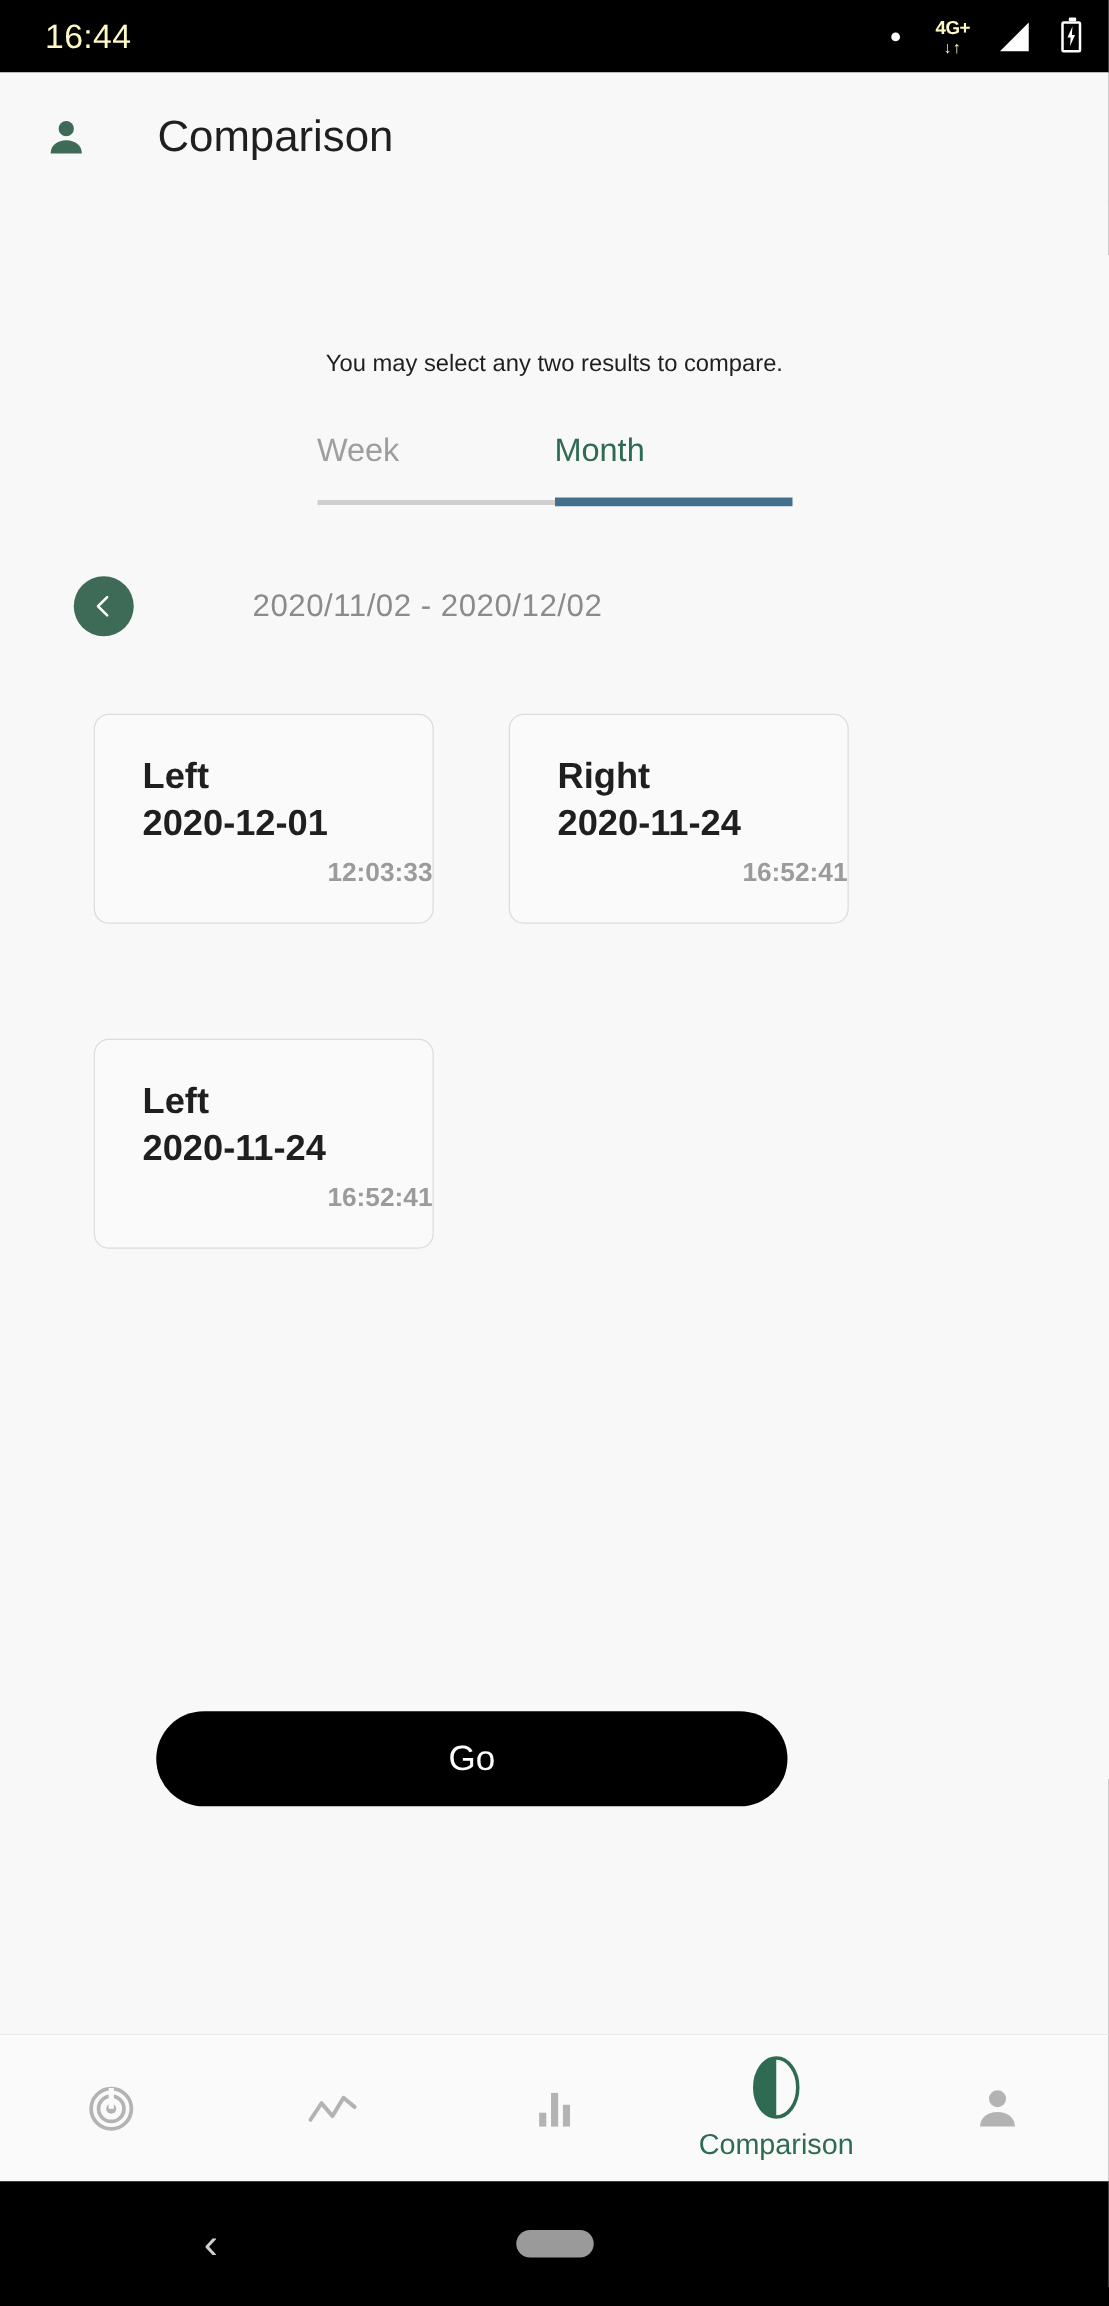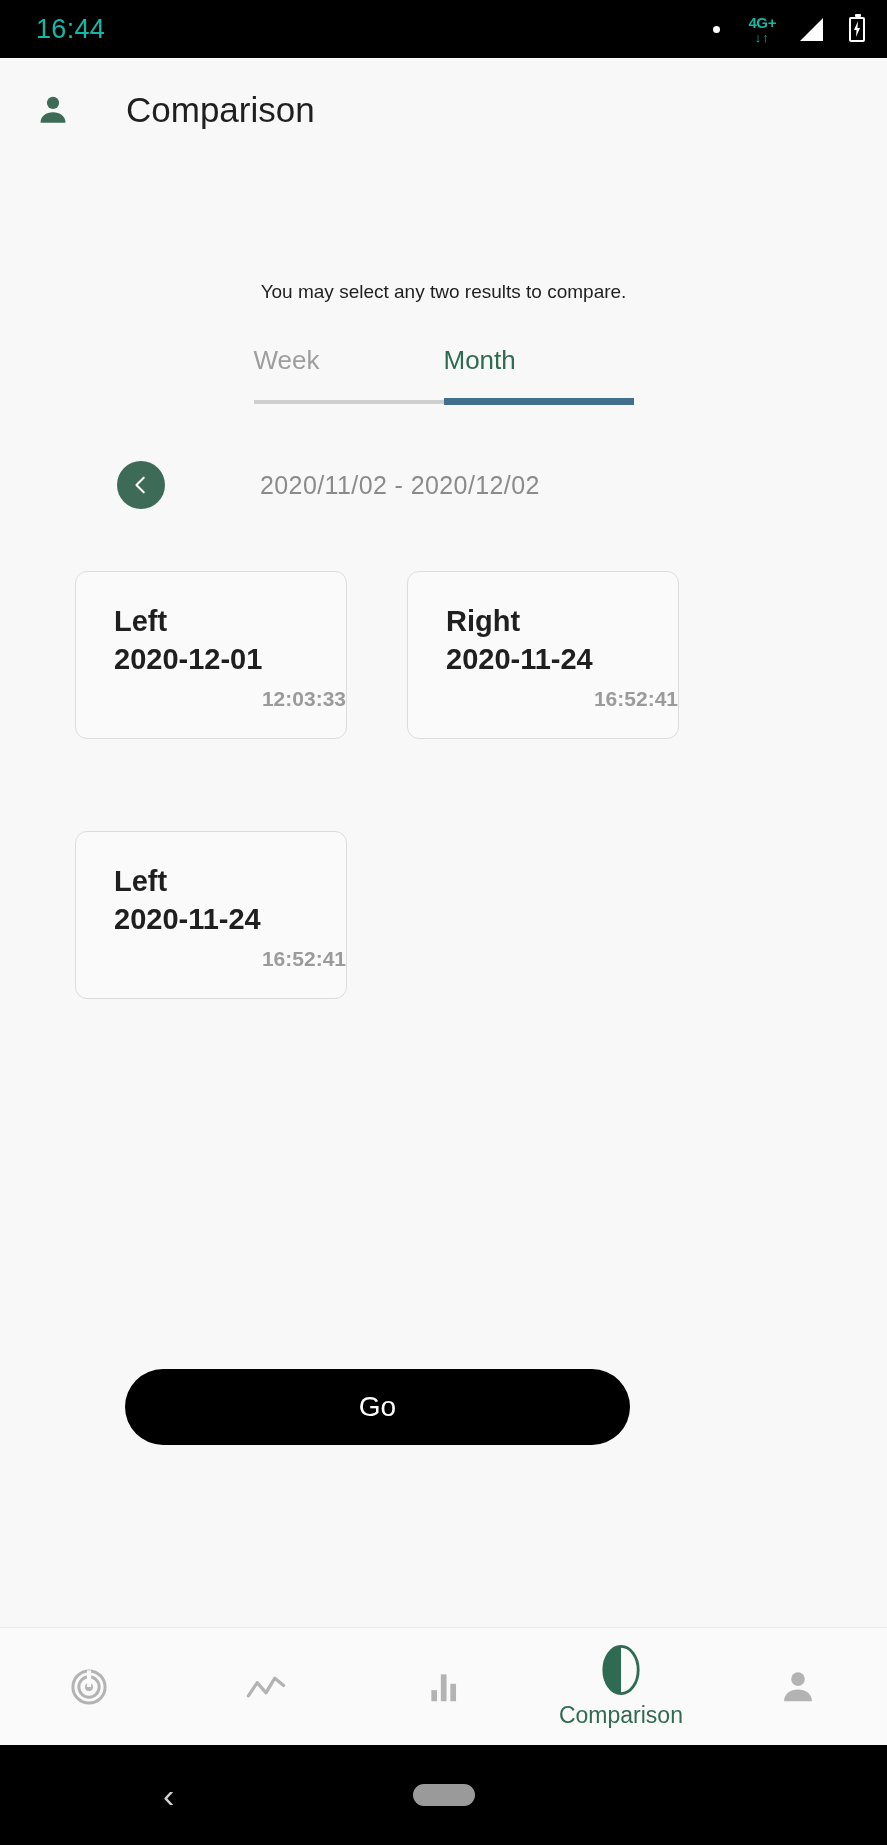--- a/index.html
+++ b/index.html
@@ -16,21 +16,21 @@
     height: 1845px;
     background: #f8f8f8;
     display: flex;
     flex-direction: column;
   }
 
   
   .status-bar {
     height: 58px;
     background: #000;
-    color: #14b8a6;
+    color: #fef9c3;
     display: flex;
     align-items: center;
     justify-content: space-between;
     padding: 0 22px 0 36px;
     flex: 0 0 auto;
   }
   .status-time {
     font-size: 27px;
     letter-spacing: 0.3px;
   }
@@ -122,21 +122,21 @@
   }
   .tab-underline { flex: 1; }
   .tab-underline.inactive { height: 4px; background: #cfcfcf; align-self:center;}
   .tab-underline.active { height: 7px; background: #42708c; }
 
   
   .date-row {
     display: flex;
     align-items: center;
     margin-top: 56px;
-    padding-left: 117px;
+    padding-left: 59px;
   }
   .prev-btn {
     width: 48px; height: 48px;
     border-radius: 50%;
     background: #3d6b57;
     display: flex;
     align-items: center;
     justify-content: center;
     flex: 0 0 auto;
     cursor: pointer;

